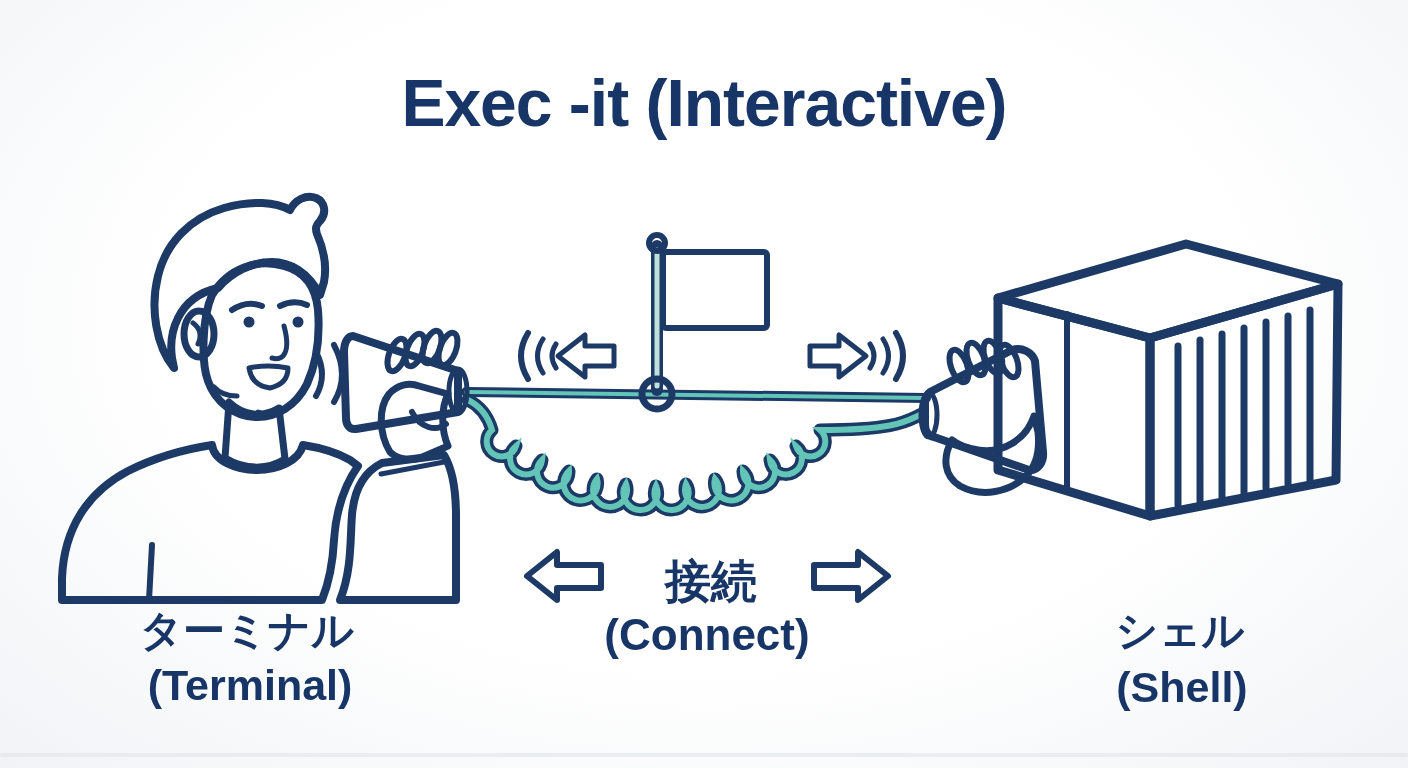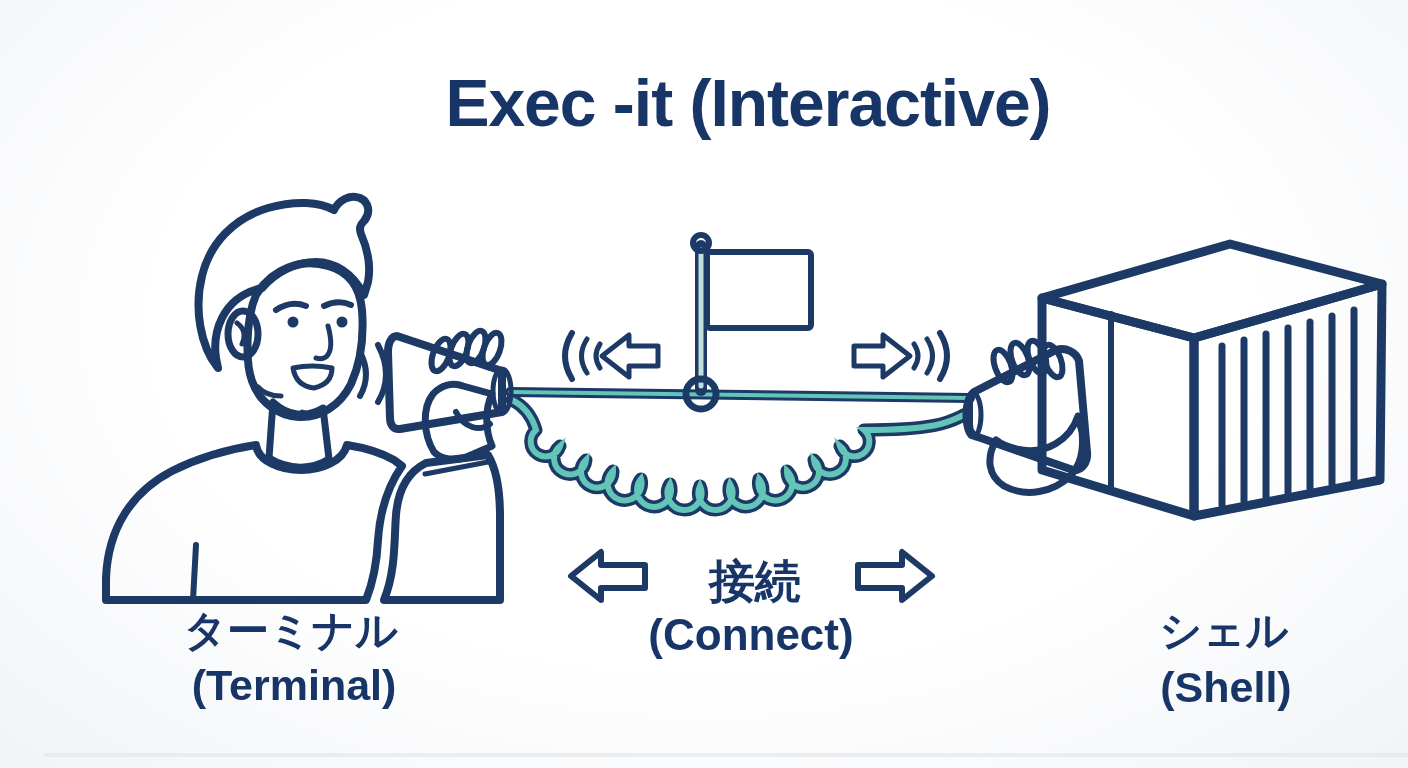--- a/index.html
+++ b/index.html
@@ -8,21 +8,21 @@
     --shirt_blue:#4493d0; --mouth_blue:#3b79b4; --junction_blue:#3f77ae;
     --teal:#63c5b8; --teal_light:#a9dcd4; --pole_teal:#bfe0db;
     --white:#ffffff; --background:#fafbfc;
   }
   html,body{margin:0;padding:0;}
   body{
     width:1408px;height:768px;overflow:hidden;
     background:radial-gradient(ellipse at 50% 42%, #ffffff 55%, #f1f3f6 100%);
     font-family:"Liberation Sans","DejaVu Sans",sans-serif;
   }
-  .stage{position:relative;width:1172px;height:768px;margin-left:44px;}
+  .stage{position:relative;width:1172px;height:768px;}
   svg{position:absolute;left:0;top:0;}
   .bottom-edge{
     position:absolute;left:0;top:753px;width:1408px;height:4px;
     background:#dfe3e8;opacity:.55;border-radius:2px;
   }
   
   .ln{stroke:var(--navy);stroke-linecap:round;stroke-linejoin:round;fill:none;}
   .t{fill:var(--text);font-weight:bold;font-family:"Liberation Sans","DejaVu Sans",sans-serif;}
   .title-t{font-size:66px;letter-spacing:-1px;}
   .flag-t{fill:#ffffff;font-weight:bold;font-size:46px;font-family:"Liberation Sans","DejaVu Sans",sans-serif;}

